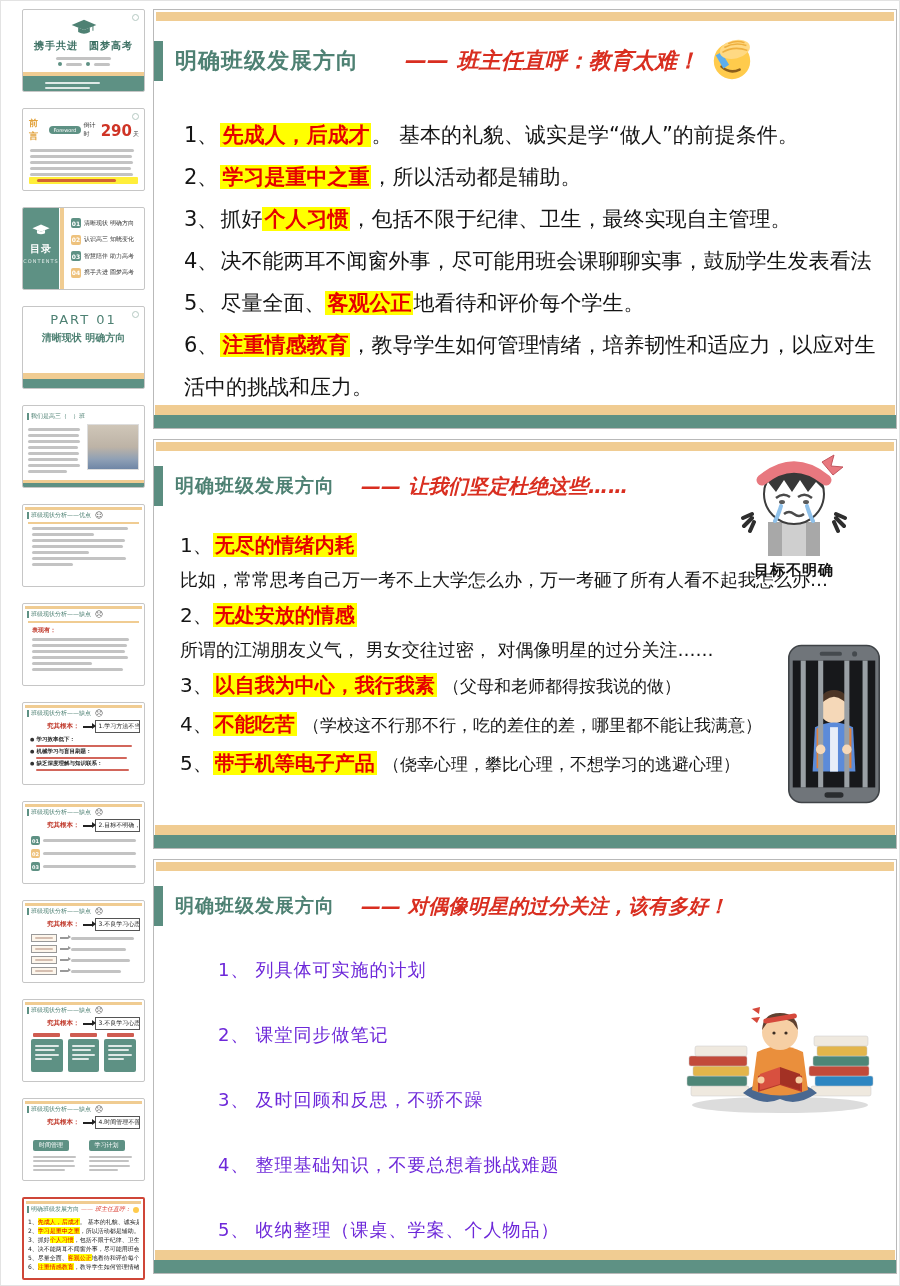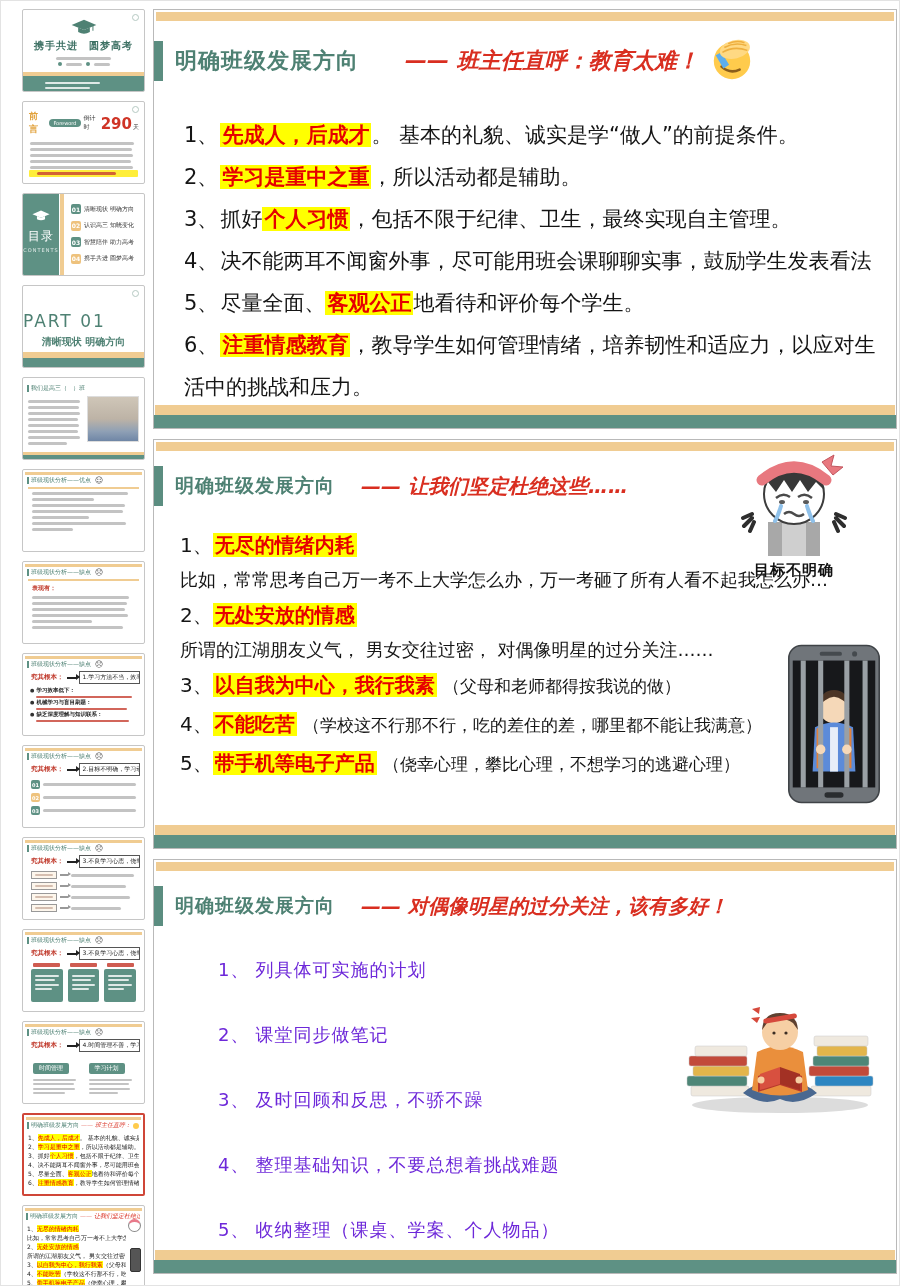--- a/index.html
+++ b/index.html
@@ -1,21 +1,21 @@
 <!DOCTYPE html>
 <html><head>
 <meta charset="utf-8">
 <style>
   *{box-sizing:border-box;margin:0;padding:0}
   html,body{width:900px;height:1286px;overflow:hidden;background:#ffffff;
     font-family:"DejaVu Sans","Liberation Sans",sans-serif;-webkit-text-size-adjust:none}
   .app{display:flex;width:900px;height:1286px;border:1px solid #e3e3e3}
 
   
-  .sidebar{width:150px;flex:none;padding:8px 4px 0 21px;display:flex;flex-direction:column;gap:9px;overflow:hidden;background:#fff}
+  .sidebar{width:150px;flex:none;padding:8px 4px 0 21px;display:flex;flex-direction:column;gap:16px;overflow:hidden;background:#fff}
   .thumb{width:123px;height:83px;flex:none;background:#fff;border:1px solid #c6c6c6;border-radius:2px;position:relative;overflow:hidden;cursor:pointer}
   .thumb.sel{border:2px solid #cf4638}
   .tline{height:3px;border-radius:1.5px;background:#9b9b9b;opacity:.6;margin:3px 0}
   .tline.red{background:#c74032;opacity:.8}
   .tline.lt{background:rgba(255,255,255,.8);opacity:1;height:2px}
   .logo-dot{position:absolute;top:4px;right:5px;width:7px;height:7px;border:1px solid #b5c9c2;border-radius:50%}
   .tb-top{position:absolute;top:2px;left:2px;right:2px;height:3px;background:#f0cc92}
   .tb-tan{position:absolute;bottom:4px;height:3px;left:0;right:0;background:#f0cc92}
   .tb-teal{position:absolute;bottom:0;height:4px;left:0;right:0;background:#5e9184}
 
@@ -32,46 +32,46 @@
   .t2-label{font-size:9px;font-weight:700;color:#e2a23c}
   .t2-pill{font-size:5px;background:#5e9184;color:#fff;border-radius:4px;padding:1px 4px;line-height:1.2}
   .t2-count{margin-left:auto;font-size:6px;color:#333;display:flex;align-items:flex-end}
   .t2-days{font-size:15px;color:#cf3426;font-weight:700;margin:0 1px;line-height:1}
   .t2-body{padding:2px 7px 0}
   .t2-hl{position:absolute;left:6px;right:6px;bottom:6px;background:#ffee3a;padding:2px 8px;border-radius:1px}
   .t2-hl .tline{margin:0}
 
   .t3{display:flex}
   .t3-left{width:36px;flex:none;background:#5e9184;color:#fff;display:flex;flex-direction:column;align-items:center;padding-top:13px;gap:2px}
-  .t3-title{font-size:12px;font-weight:400;letter-spacing:1px}
+  .t3-title{font-size:10px;font-weight:700;letter-spacing:1px}
   .t3-sub{font-size:5px;opacity:.8;letter-spacing:1px}
   .t3-strip{width:4px;flex:none;background:#f0cc92;margin-left:1px}
   .t3-items{flex:1;padding:10px 3px 0 7px}
   .t3-row{display:flex;align-items:center;gap:3px;margin-bottom:6.5px}
   .t3-num{width:10px;height:10px;border-radius:2px;color:#fff;font-size:6px;display:flex;align-items:center;justify-content:center;font-weight:700;flex:none}
   .t3-num.teal{background:#5e9184}.t3-num.tan{background:#eec27d}
   .t3-text{font-size:6px;color:#333;white-space:nowrap;overflow:hidden}
 
-  .t4-part{text-align:left;font-size:17px;color:#4e8173;margin-top:25px;letter-spacing:2px}
+  .t4-part{text-align:center;font-size:13px;color:#4e8173;margin-top:5px;letter-spacing:2px}
   .t4-title{text-align:center;font-size:10px;font-weight:700;color:#4e8173;margin-top:4px;line-height:13px;padding:0 16px}
   .t4-tan{position:absolute;bottom:9px;left:0;right:0;height:6px;background:#f0cc92}
   .t4-teal{position:absolute;bottom:0;left:0;right:0;height:9px;background:#5e9184}
 
   .th-head{display:flex;align-items:center;gap:2px;margin:6px 5px 2px 4px}
   .th-bar{width:2px;height:7px;background:#5e9184;flex:none}
   .th-title{font-size:6px;color:#4e8173;white-space:nowrap;overflow:hidden}
   .th-face{font-size:8px;color:#444;margin-left:2px;line-height:1}
   .th-rule{height:2px;background:#f0cc92;margin:0 5px 3px}
 
   .t5-body{display:flex;gap:4px;padding:1px 5px}
   .t5-text{flex:1;padding-top:1px}
   .t5-photo{width:52px;height:46px;flex:none;border:1px solid #ddd;
     background:linear-gradient(180deg,#cfc6b8 0%,#bdb3a6 50%,#8fa0b5 78%,#6f86a6 100%)}
 
-  .root-row{display:flex;align-items:center;gap:3px;margin:1px 4px 3px 8px}
+  .root-row{display:flex;align-items:center;gap:3px;margin:1px 4px 3px 24px}
   .root-label{font-size:6.5px;color:#c0392b;font-weight:700;white-space:nowrap}
   .root-arrow{width:9px;height:2px;background:#222;position:relative;flex:none}
   .root-arrow::after{content:"";position:absolute;right:-4px;top:-2.5px;border-left:4px solid #222;border-top:3.5px solid transparent;border-bottom:3.5px solid transparent}
   .root-box{font-size:6px;color:#222;border:1px solid #555;padding:1px 3px;white-space:nowrap;overflow:hidden;background:#fff}
 
   .t8-b{display:flex;align-items:center;gap:2px;margin:1px 7px 0}
   .bdot{font-size:5px;color:#333;line-height:1}
   .t8-btext{font-size:5.5px;color:#222;font-weight:700;white-space:nowrap}
   .t8-sub{margin:0 7px 1px 13px}
   .t8-sub .tline{margin:1.5px 0;height:2px}

